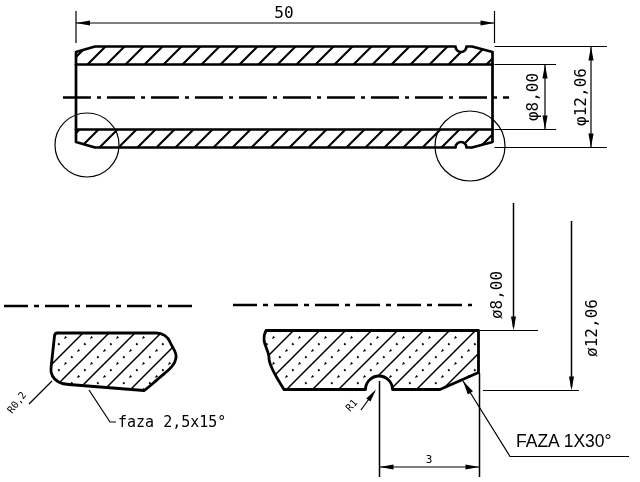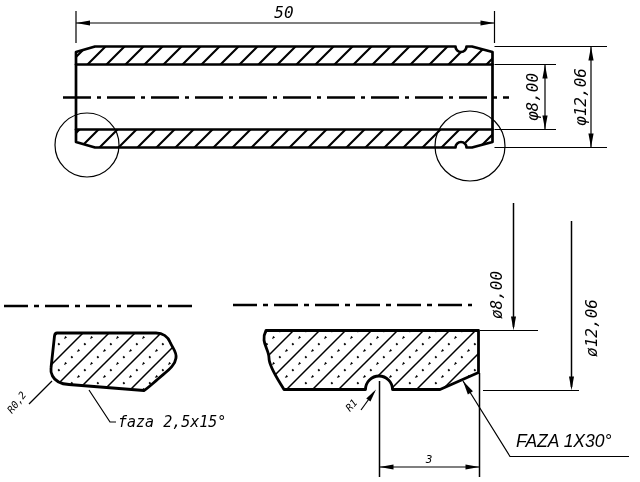--- a/index.html
+++ b/index.html
@@ -1,16 +1,16 @@
 <!DOCTYPE html>
 <html><head>
 <meta charset="utf-8">
 <style>
   html,body{margin:0;padding:0;background:#ffffff;}
-  .stage{width:640px;height:482px;background:#ffffff;overflow:hidden;font-style:italic;}
+  .stage{width:640px;height:482px;background:#ffffff;overflow:hidden;}
   svg{display:block;}
   .dim-text{font-family:"DejaVu Sans Mono", monospace; fill:#000;}
   .note-text{font-family:"Liberation Sans", sans-serif; fill:#000;}
   .thick{stroke:#000;stroke-width:2.7;fill:none;stroke-linejoin:round;stroke-linecap:round;}
   .thin{stroke:#000;stroke-width:1.2;fill:none;}
   .thin14{stroke:#000;stroke-width:1.5;fill:none;}
   .leader{stroke:#000;stroke-width:1.2;fill:none;}
   .arrow{fill:#000;stroke:none;}
   .centerline{stroke:#000;fill:none;stroke-width:2.5;}
 </style>

